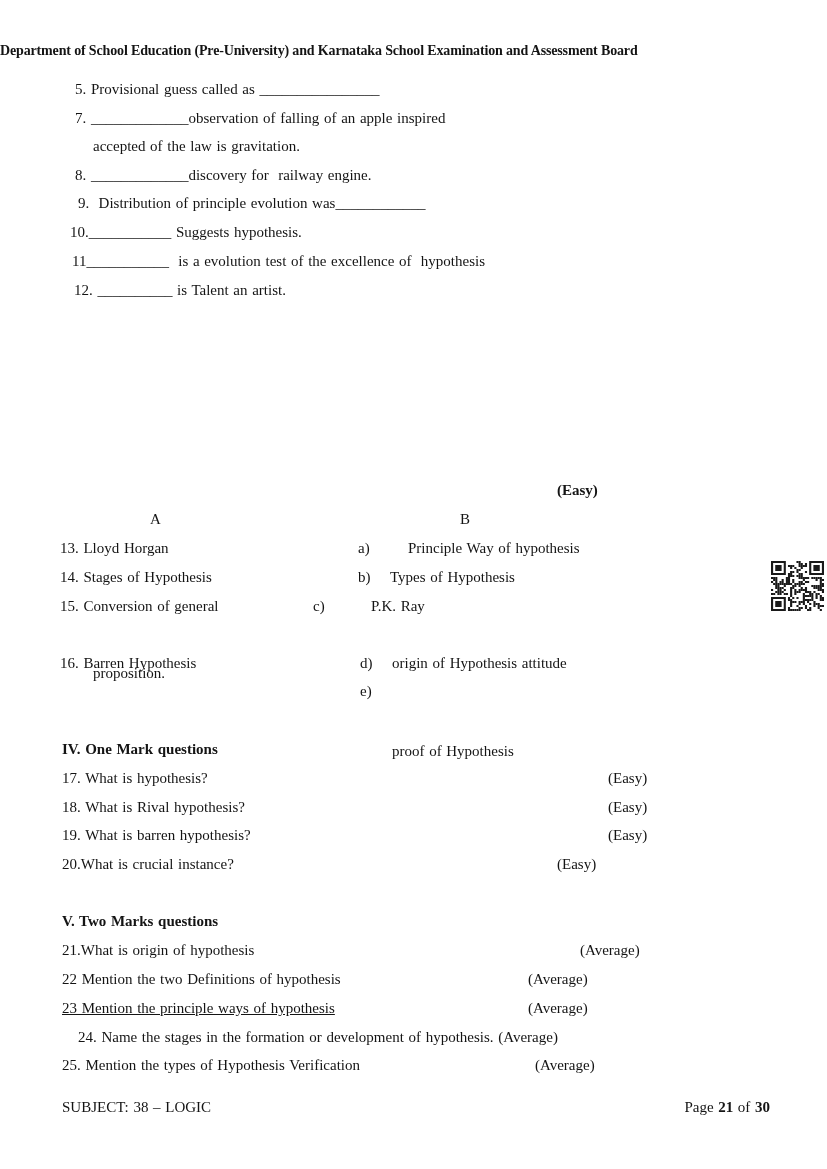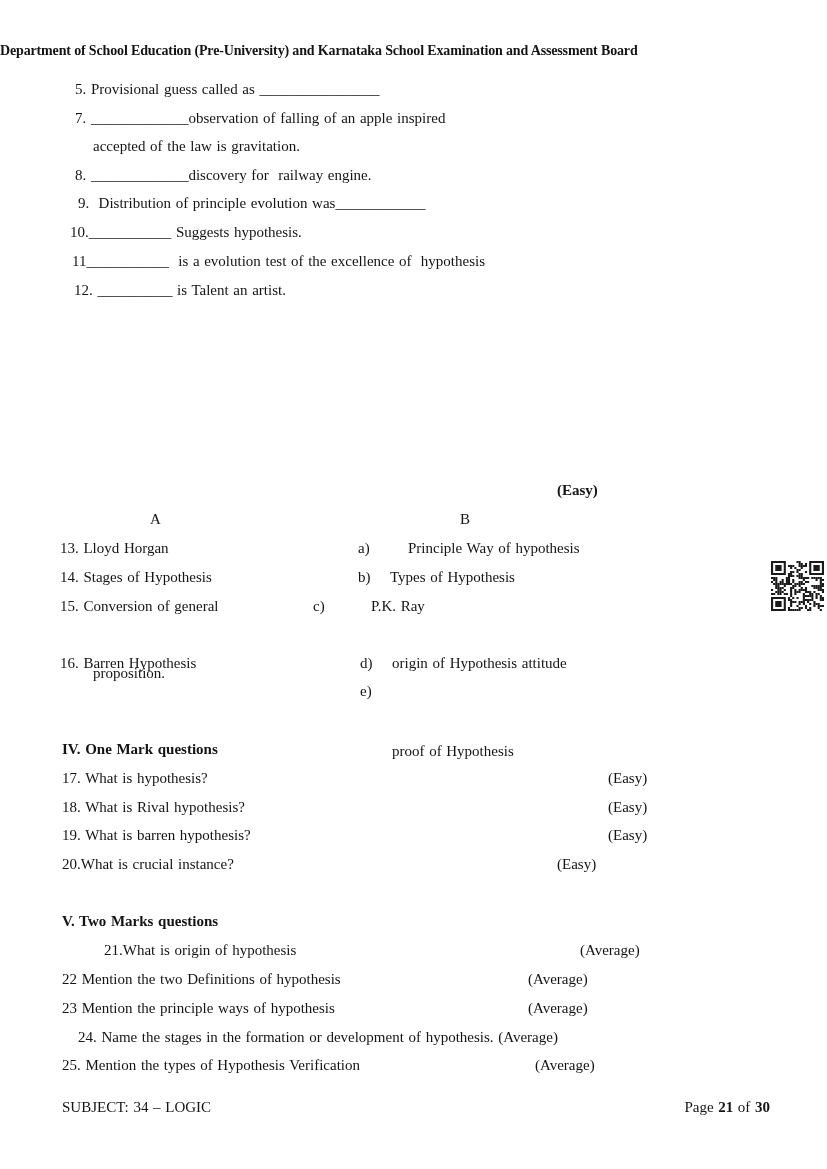--- a/index.html
+++ b/index.html
@@ -311,30 +311,30 @@
   <div class="abs" style="top:798px; left:608px;">(Easy)</div>
 
   <div class="abs" style="top:826px; left:62px;">19. What is barren hypothesis?</div>
   <div class="abs" style="top:826px; left:608px;">(Easy)</div>
 
   <div class="abs" style="top:855px; left:62px;">20.What is crucial instance?</div>
   <div class="abs" style="top:855px; left:557px;">(Easy)</div>
 
   <div class="abs bold" style="top:912px; left:62px;">V. Two Marks questions</div>
 
-  <div class="abs" style="top:941px; left:62px;margin-left:42px;">21.What is origin of hypothesis</div>
+  <div class="abs" style="top:941px; left:62px;">21.What is origin of hypothesis</div>
   <div class="abs" style="top:941px; left:580px;">(Average)</div>
 
   <div class="abs" style="top:970px; left:62px;">22 Mention the two Definitions of hypothesis</div>
   <div class="abs" style="top:970px; left:528px;">(Average)</div>
 
-  <div class="abs" style="top:999px; left:62px;">23 Mention the principle ways of hypothesis</div>
+  <div class="abs" style="top:999px; left:62px;text-decoration:underline;">23 Mention the principle ways of hypothesis</div>
   <div class="abs" style="top:999px; left:528px;">(Average)</div>
 
   <div class="abs" style="top:1028px; left:78px;">24. Name the stages in the formation or development of hypothesis. (Average)</div>
 
   <div class="abs" style="top:1056px; left:62px;">25. Mention the types of Hypothesis Verification</div>
   <div class="abs" style="top:1056px; left:535px;">(Average)</div>
 
-  <div class="abs" style="top:1098px; left:62px;">SUBJECT: 34 – LOGIC</div>
+  <div class="abs" style="top:1098px; left:62px;">SUBJECT: 38 – LOGIC</div>
   <div class="abs footer-page" style="top:1098px; right:57px;"><span>Page </span><span class="bold">21</span><span> of </span><span class="bold">30</span></div>
 
 </div>
 
 </body></html>

